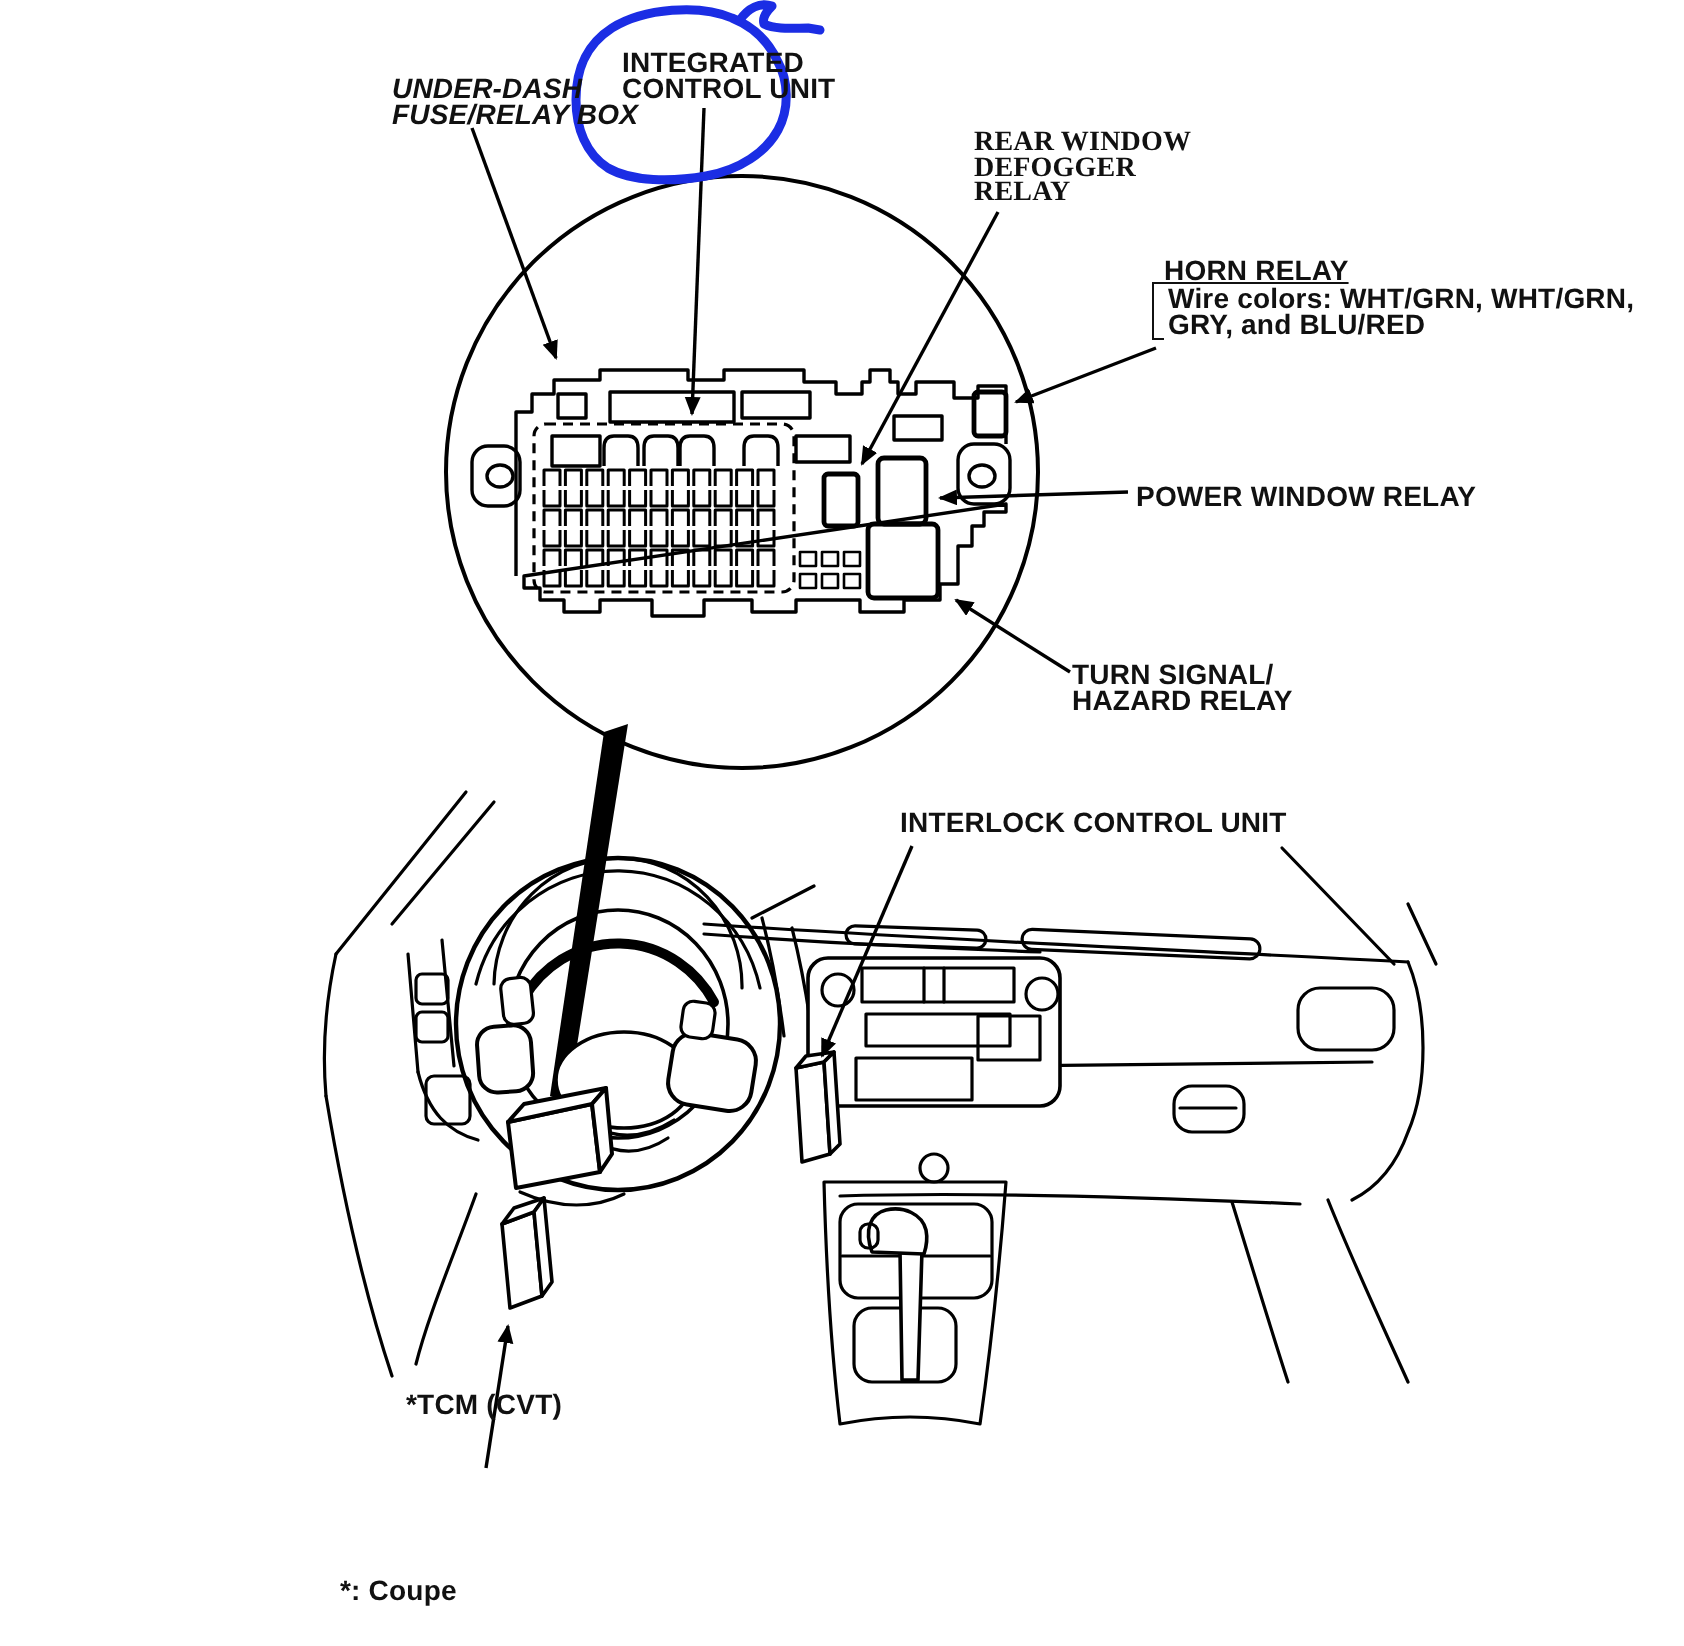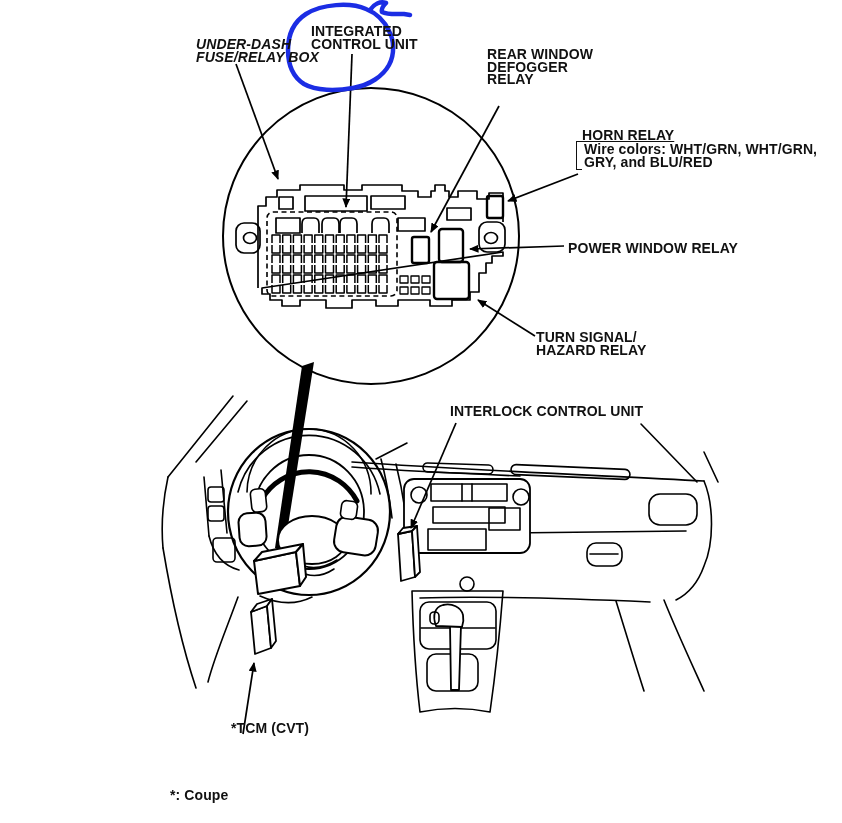--- a/index.html
+++ b/index.html
@@ -255,26 +255,26 @@
       C 316 91 336 91 353 88 C 370 85 383 76 389 65 C 395 54 394 40 389 31 C 384 20 376 13 366 9 Z"></path>
     <path d="
       M 370 10 C 374 4 380 1 386 3 C 383 6 381 9 382 12 C 388 15 397 14 404 14 L 410 15"></path>
   </g>
 </svg>
 
 <div class="lbl" style="left:196px;top:38px;font-style:italic;">UNDER-DASH
 FUSE/RELAY BOX</div>
 <div class="lbl" style="left:311px;top:25px;">INTEGRATED
 CONTROL UNIT</div>
-<div class="lbl" style="left:487px;top:48px;">REAR WINDOW
+<div class="lbl" style="left:487px;top:66px;font-family:Liberation Serif, serif;">REAR WINDOW
 DEFOGGER
 RELAY</div>
 <div class="lbl" style="left:582px;top:129px;text-decoration:underline;">HORN RELAY</div>
 <div class="lbl bracket" style="left:576px;top:141px;">Wire colors: WHT/GRN, WHT/GRN,
 GRY, and BLU/RED</div>
 <div class="lbl" style="left:568px;top:242px;text-align:center;">POWER WINDOW RELAY</div>
 <div class="lbl" style="left:536px;top:331px;">TURN SIGNAL/
 HAZARD RELAY</div>
 <div class="lbl" style="left:434px;top:405px;padding-left:16px;">INTERLOCK CONTROL UNIT</div>
-<div class="lbl" style="left:203px;top:722px;margin-left:28px;">*TCM (CVT)</div>
+<div class="lbl" style="left:203px;top:696px;">*TCM (CVT)</div>
 <div class="lbl" style="left:124px;top:789px;margin-left:46px;">*: Coupe</div>
 
 </div>
 
 </body></html>

